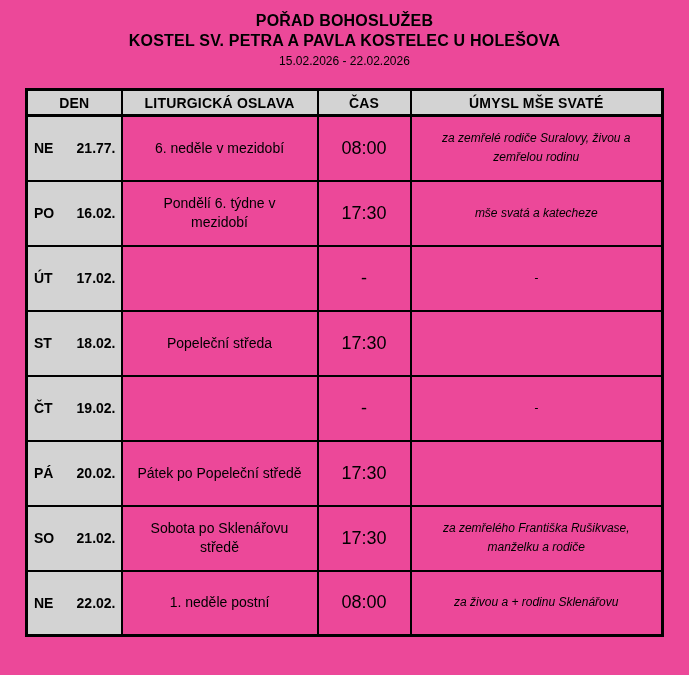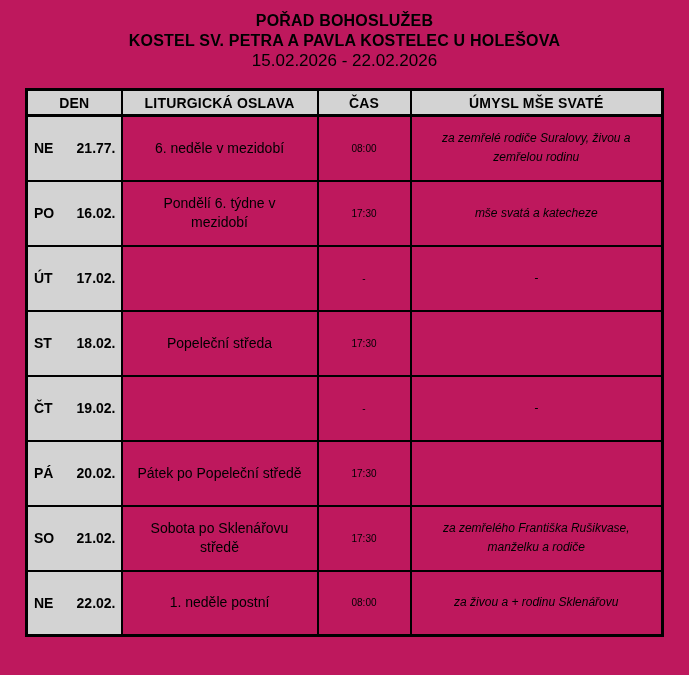--- a/index.html
+++ b/index.html
@@ -9,35 +9,35 @@
     width: 689px;
     height: 675px;
     font-family: "Liberation Sans", sans-serif;
     color: #000000;
     -webkit-font-smoothing: antialiased;
   }
   .page {
     width: 689px;
     height: 675px;
     position: relative;
-    background: #be185d;
+    background: #ec4899;
     overflow: hidden;
   }
   .title-block {
     text-align: center;
     padding-top: 11px;
   }
   .title-line1, .title-line2 {
     font-size: 16px;
     font-weight: bold;
     line-height: 20px;
     letter-spacing: 0.2px;
   }
   .title-date {
-    font-size: 17px;
+    font-size: 12px;
     font-weight: normal;
     line-height: 20px;
   }
   table.schedule {
     border-collapse: collapse;
     table-layout: fixed;
     margin: 17px 0 0 25px;
     width: 636px;
     border: 3px solid #000000;
   }
@@ -73,21 +73,21 @@
   }
   td.celebration-cell {
     font-size: 14px;
     text-align: center;
     vertical-align: middle;
     white-space: pre-line;
     padding: 0 1px;
     line-height: 19px;
   }
   td.time-cell {
-    font-size: 10px;
+    font-size: 18px;
     text-align: center;
     vertical-align: middle;
   }
   td.intention-cell {
     font-size: 12px;
     text-align: center;
     vertical-align: middle;
     white-space: pre-line;
     padding: 0 1px;
     line-height: 19px;

